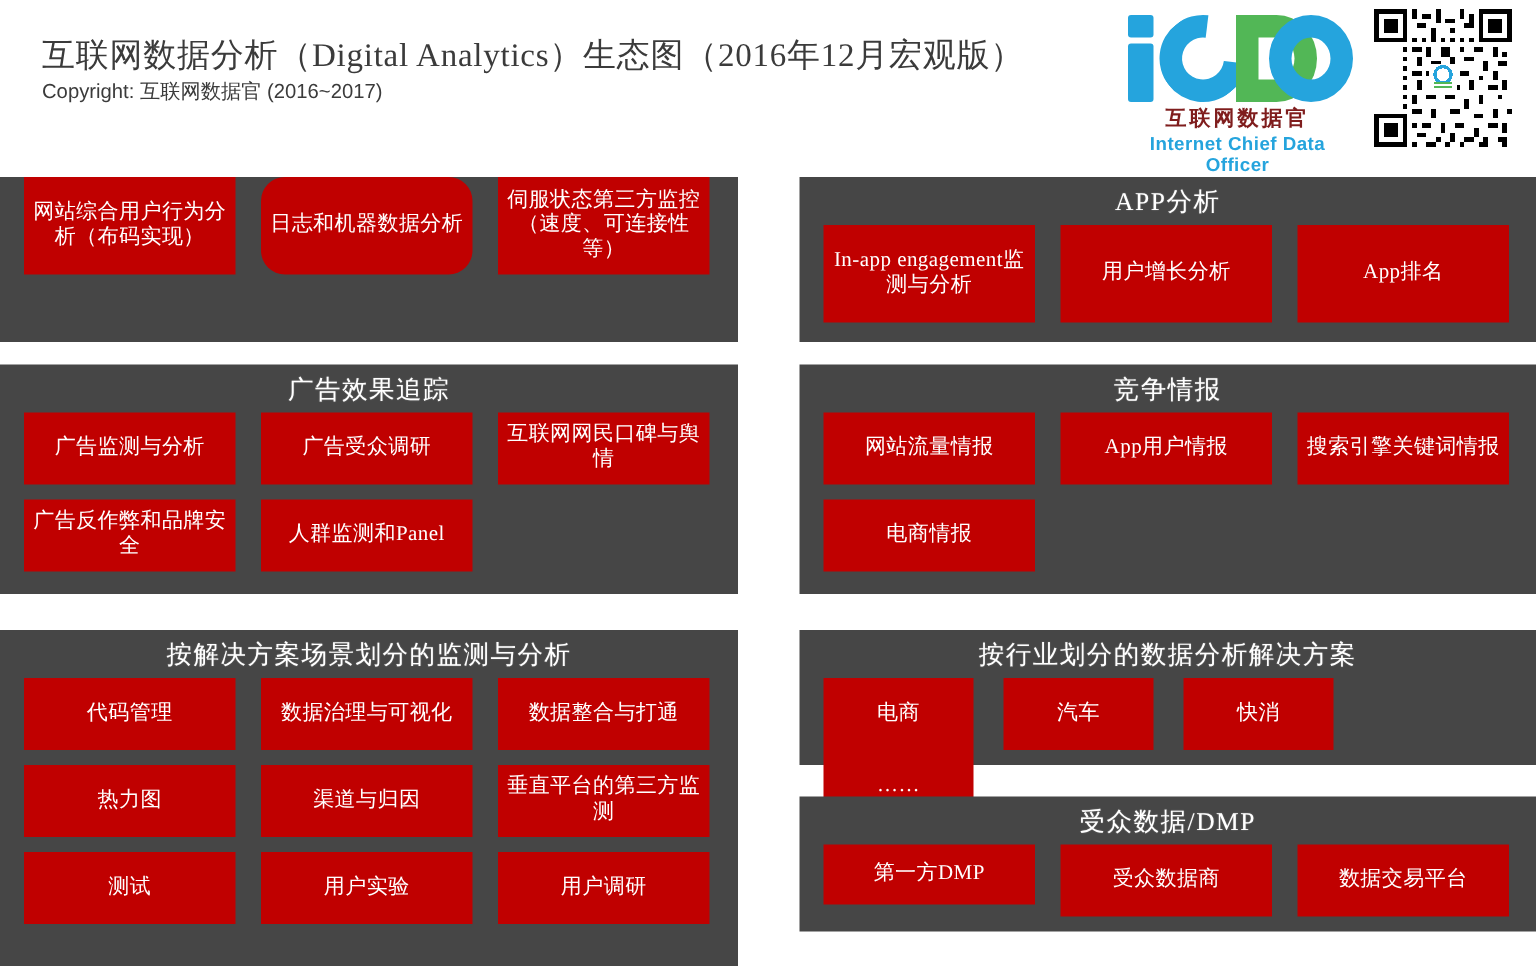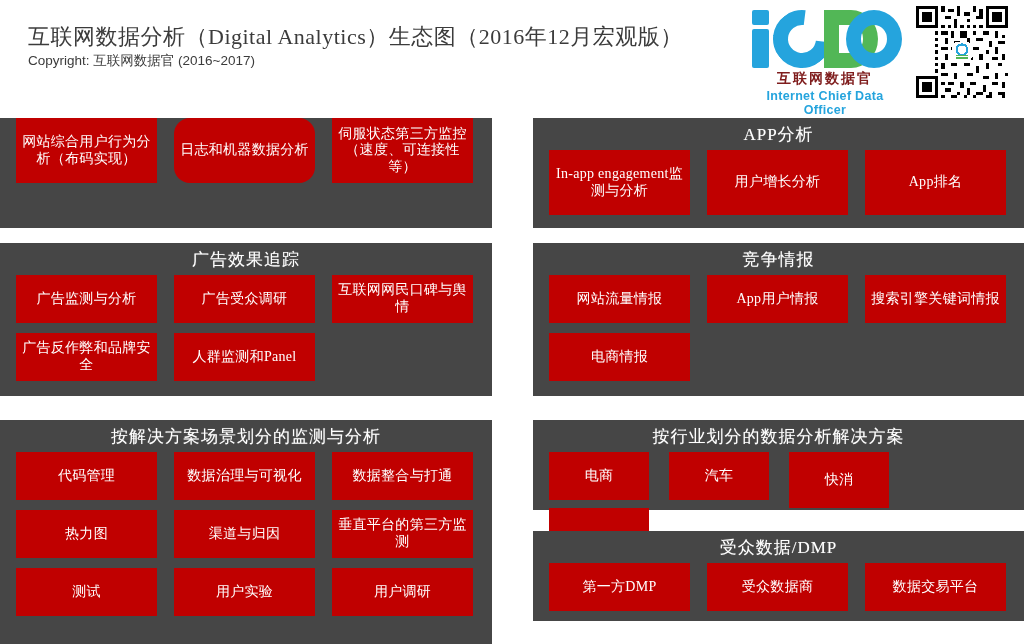--- a/index.html
+++ b/index.html
@@ -270,25 +270,25 @@
     <div class="cell rowgap" style="height:48px;">搜索引擎关键词情报</div>
     <div class="cell" style="height:48px;">电商情报</div>
   </div>
 </div>
 
 <div class="panel col-right" style="top:420px;height:90px;">
   <div class="panel-title">按行业划分的数据分析解决方案</div>
   <div class="grid g4">
     <div class="cell" style="height:48px;">电商</div>
     <div class="cell" style="height:48px;">汽车</div>
-    <div class="cell" style="height:56px;">快消</div>
+    <div class="cell" style="height:48px;">快消</div>
     <div class="cell" style="height:48px;">……</div>
   </div>
 </div>
 
 <div class="panel col-right" style="top:531px;height:90px;">
   <div class="panel-title">受众数据/DMP</div>
   <div class="grid g3">
-    <div class="cell" style="height:48px;">第一方DMP</div>
+    <div class="cell" style="height:40px;">第一方DMP</div>
     <div class="cell" style="height:48px;">受众数据商</div>
     <div class="cell" style="height:48px;">数据交易平台</div>
   </div>
 </div>
 
 </body></html>

